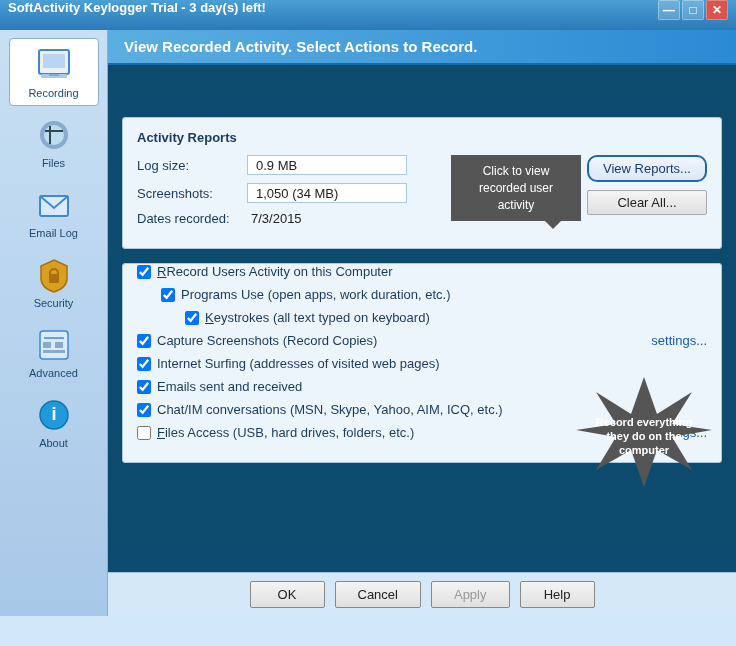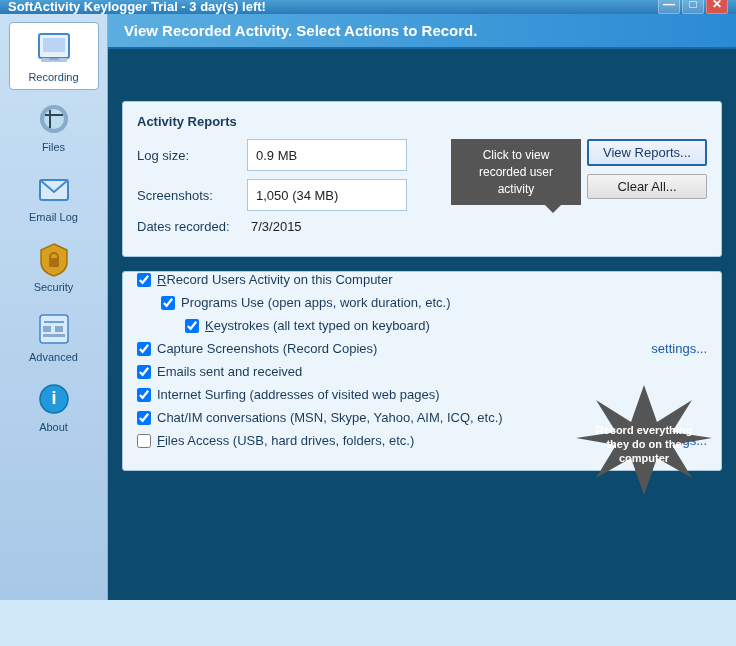--- a/index.html
+++ b/index.html
@@ -9,23 +9,23 @@
       background: #d0e8f8;
       width: 736px;
       height: 646px;
       overflow: hidden;
       user-select: none;
     }
 
     
     .title-bar {
       background: linear-gradient(to bottom, #4a9fd4, #2a7ab8);
-      height: 14px;
-      display: flex;
-      align-items: flex-end;
+      height: 30px;
+      display: flex;
+      align-items: flex-start;
       justify-content: space-between;
       padding: 0 8px;
       color: white;
       font-size: 13px;
       font-weight: 600;
     }
     .title-bar-buttons {
       display: flex;
       gap: 2px;
     }
@@ -149,21 +149,21 @@
       color: #1a3a5a;
       font-size: 13px;
     }
     .field-value {
       border: 1px solid #aac8e0;
       background: white;
       padding: 2px 8px;
       width: 160px;
       font-size: 13px;
       color: #222;
-      height: 32px;
+      height: 20px;
       display: flex;
       align-items: center;
     }
     .field-plain {
       font-size: 13px;
       color: #222;
       padding-left: 4px;
     }
     .reports-buttons {
       display: flex;
@@ -175,21 +175,21 @@
     .btn-reports {
       border: 2px solid #2266aa;
       background: linear-gradient(to bottom, #f0f4fc, #dce8f8);
       color: #1a3a6a;
       padding: 4px 14px;
       font-size: 13px;
       cursor: pointer;
       white-space: nowrap;
       min-width: 120px;
       text-align: center;
-      border-radius: 2px;
+      border-radius: 10px;
     }
     .btn-clear {
       border: 1px solid #aaa;
       background: linear-gradient(to bottom, #f4f4f4, #e0e0e0);
       color: #222;
       padding: 4px 14px;
       font-size: 13px;
       cursor: pointer;
       min-width: 120px;
       text-align: center;
@@ -427,26 +427,26 @@
           <div class="checkbox-row" style="display:flex;align-items:center;">
             <div style="display:flex;align-items:center;flex:1;gap:6px;">
               <input type="checkbox" checked="" style="">
               <label class="checkbox-label">Capture Screenshots (Record Copies)</label>
             </div>
             <a class="settings-link">settings...</a>
           </div>
 
           <div class="checkbox-row">
             <input type="checkbox" checked="" style="">
-            <label class="checkbox-label">Emails sent and received</label>
+            <label class="checkbox-label">Internet Surfing (addresses of visited web pages)</label>
           </div>
 
           <div class="checkbox-row">
             <input type="checkbox" checked="" style="">
-            <label class="checkbox-label">Internet Surfing (addresses of visited web pages)</label>
+            <label class="checkbox-label">Emails sent and received</label>
           </div>
 
           <div style="position:relative;">
             <div class="checkbox-row">
               <input type="checkbox" checked="" style="">
               <label class="checkbox-label">Chat/IM conversations (MSN, Skype, Yahoo, AIM, ICQ, etc.)</label>
             </div>
 
             <div style="position:absolute; right:-10px; top:-30px; z-index:10;">
               <svg width="145" height="120" viewBox="0 0 145 120">
@@ -465,16 +465,22 @@
                 <u>F</u><span>iles Access (USB, hard drives, folders, etc.)</span>
               </label>
             </div>
             <a class="settings-link">settings...</a>
           </div>
 
         </div>
 
       </div>
 
+      <div class="bottom-bar">
+        <button class="btn-bottom">OK</button>
+        <button class="btn-bottom">Cancel</button>
+        <button class="btn-bottom disabled">Apply</button>
+        <button class="btn-bottom">Help</button>
+      </div>
     </div>
 
   </div>
 </div>
 
 </body></html>

